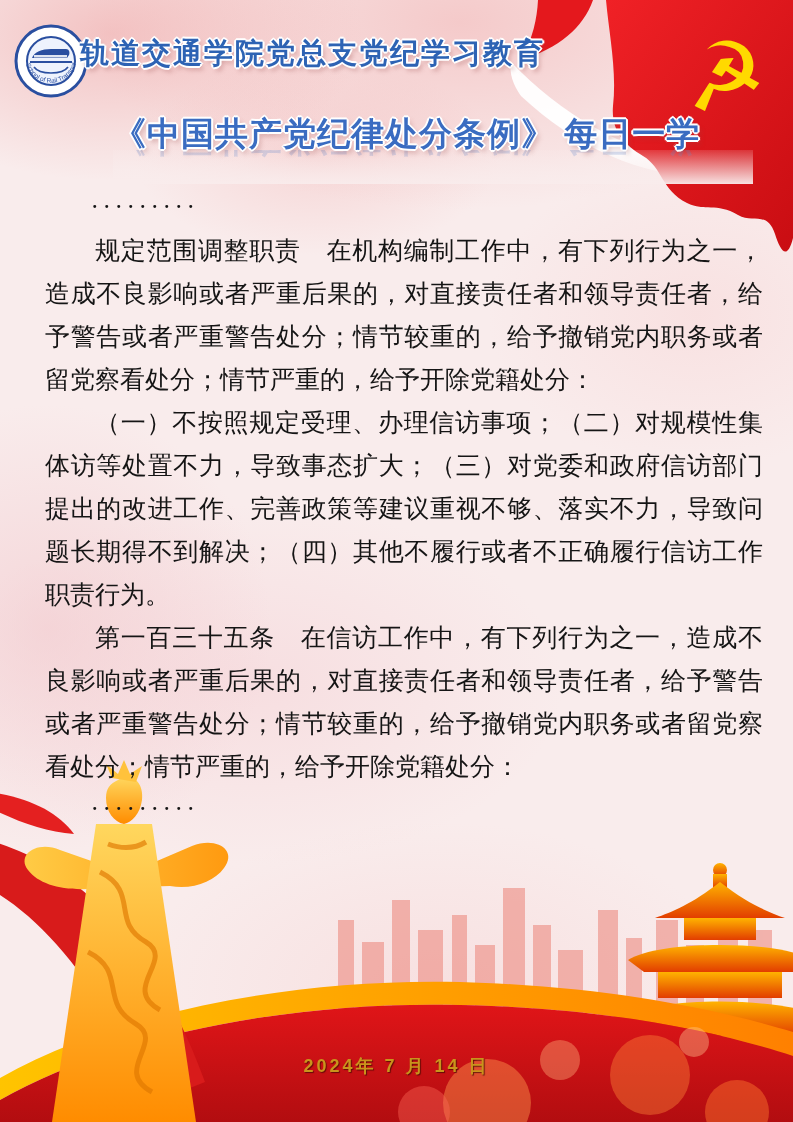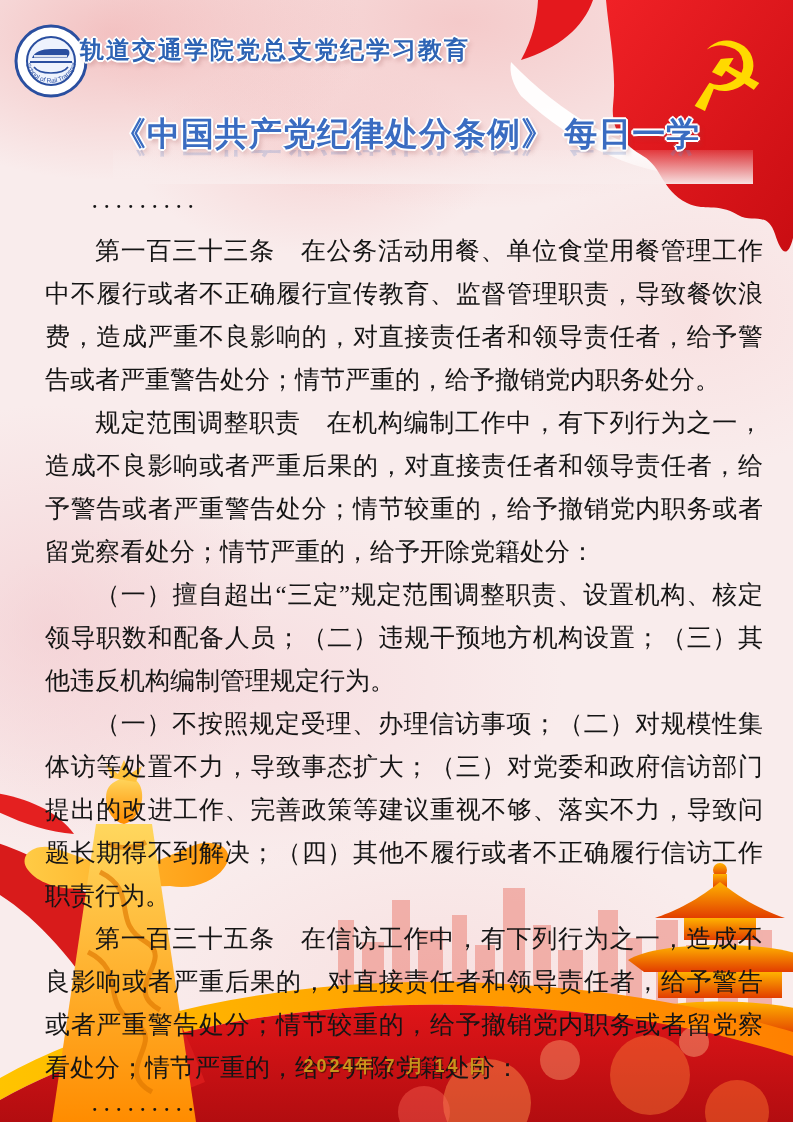--- a/index.html
+++ b/index.html
@@ -18,21 +18,21 @@
       radial-gradient(ellipse 320px 320px at 6% 56%, rgba(241,196,201,.55), transparent 70%),
       radial-gradient(ellipse 430px 250px at 32% 61%, rgba(244,205,210,.45), transparent 72%),
       radial-gradient(ellipse 300px 220px at 88% 28%, rgba(248,216,216,.55), transparent 70%),
       radial-gradient(ellipse 420px 230px at 55% 88%, rgba(246,210,210,.45), transparent 72%),
       #f9ecec;
   }
   .flag{position:absolute;top:0;right:0;z-index:1;}
   .logo{position:absolute;left:14px;top:24px;width:74px;height:74px;z-index:2;}
   .banner-title{
     position:absolute;left:80px;top:34px;z-index:2;
-    font-size:24px;font-weight:bold;color:#2d63b4;letter-spacing:2px;white-space:nowrap;
+    font-size:29px;font-weight:bold;color:#2d63b4;letter-spacing:2px;white-space:nowrap;
     text-shadow:-2px 0 0 #fff,2px 0 0 #fff,0 -2px 0 #fff,0 2px 0 #fff,
       -1px -1px 0 #fff,1px -1px 0 #fff,-1px 1px 0 #fff,1px 1px 0 #fff,
       3px 4px 4px rgba(150,70,70,.35);
     text-align:right;
   }
   .main-title{
     position:absolute;left:113px;top:112px;z-index:2;
     font-size:33px;font-weight:bold;color:#3a6cc1;letter-spacing:1px;white-space:nowrap;
     text-shadow:-2px 0 0 #fff,2px 0 0 #fff,0 -2px 0 #fff,0 2px 0 #fff,
       -1px -1px 0 #fff,1px -1px 0 #fff,-1px 1px 0 #fff,1px 1px 0 #fff,
@@ -186,23 +186,21 @@
     <path d="M96,72 L152,72 L196,370 L52,370 Z" fill="url(#gradCol)"></path>
     <g stroke="#e07800" stroke-width="5" fill="none" opacity=".65">
       <path d="M100,120 C140,140 110,170 146,190 C176,208 120,236 160,258"></path>
       <path d="M88,200 C128,220 98,250 136,272 C166,290 112,318 152,340"></path>
       <path d="M108,92 C124,98 136,96 146,90"></path>
     </g>
   </svg>
 
   <div class="body-text">
     <p class="dots">·········</p>
-    <p>第一百三十三条　在公务活动用餐、单位食堂用餐管理工作中不履行或者不正确履行宣传教育、监督管理职责，导致餐饮浪费，造成严重不良影响的，对直接责任者和领导责任者，给予警告或者严重警告处分；情节严重的，给予撤销党内职务处分。</p>
     <p>规定范围调整职责　在机构编制工作中，有下列行为之一，造成不良影响或者严重后果的，对直接责任者和领导责任者，给予警告或者严重警告处分；情节较重的，给予撤销党内职务或者留党察看处分；情节严重的，给予开除党籍处分：</p>
-    <p>（一）擅自超出“三定”规定范围调整职责、设置机构、核定领导职数和配备人员；（二）违规干预地方机构设置；（三）其他违反机构编制管理规定行为。</p>
     <p>（一）不按照规定受理、办理信访事项；（二）对规模性集体访等处置不力，导致事态扩大；（三）对党委和政府信访部门提出的改进工作、完善政策等建议重视不够、落实不力，导致问题长期得不到解决；（四）其他不履行或者不正确履行信访工作职责行为。</p>
     <p>第一百三十五条　在信访工作中，有下列行为之一，造成不良影响或者严重后果的，对直接责任者和领导责任者，给予警告或者严重警告处分；情节较重的，给予撤销党内职务或者留党察看处分；情节严重的，给予开除党籍处分：</p>
     <p class="dots">·········</p>
   </div>
 
   <div class="date">2024年 7 月 14 日</div>
 
 </div>
 
 </body></html>

